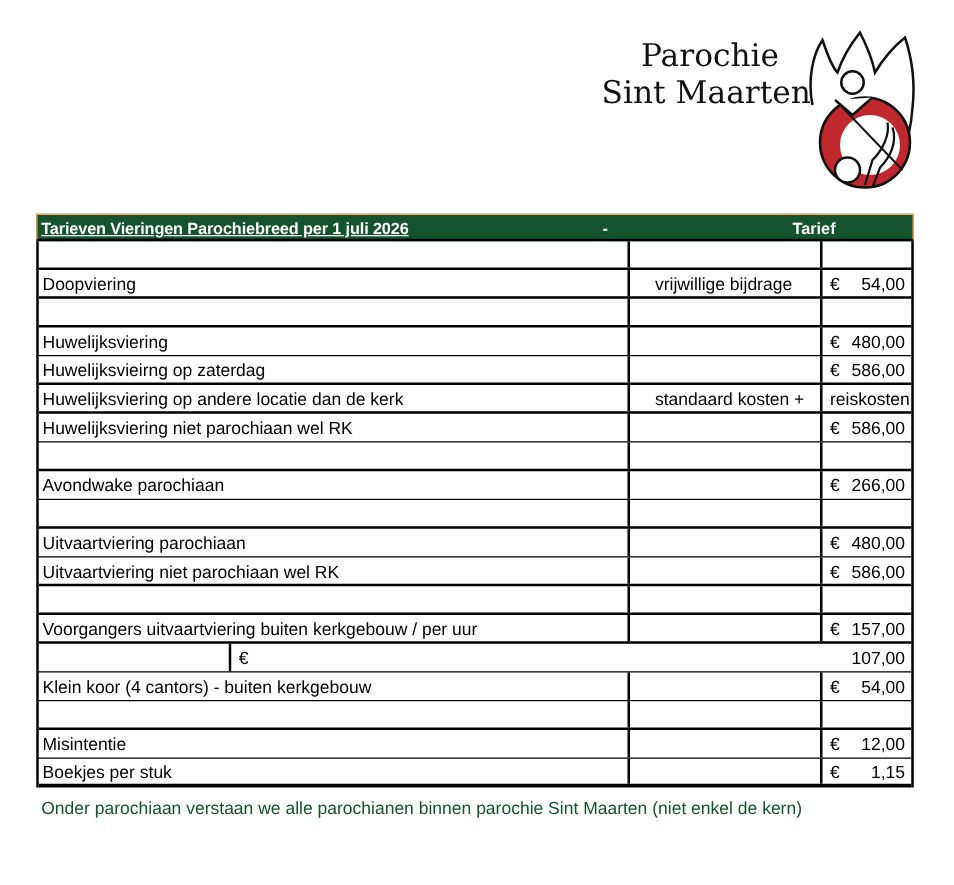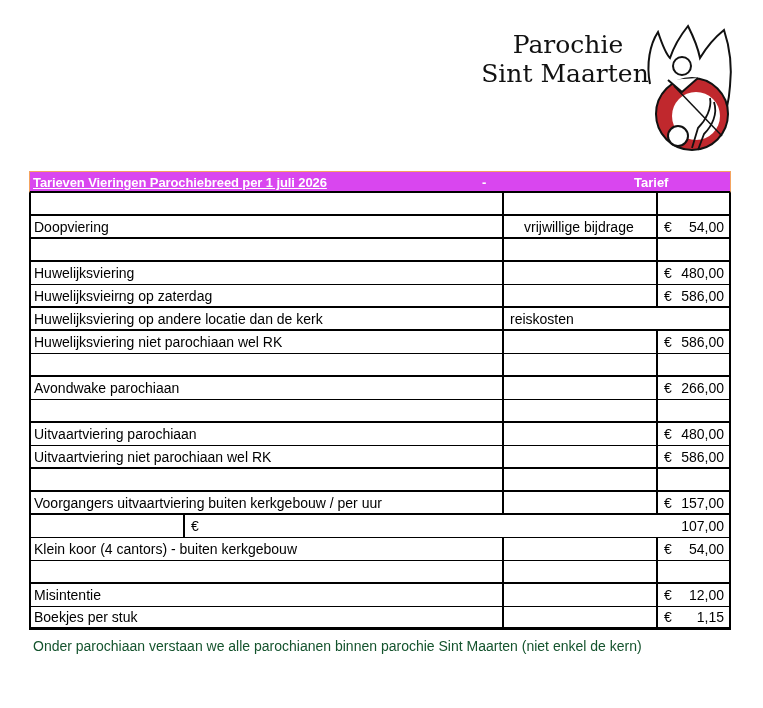--- a/index.html
+++ b/index.html
@@ -10,21 +10,21 @@
   .logo { position: absolute; left: 480px; top: 24px; width: 260px; height: 135px; }
   .logo-text { position: absolute; left: 0; top: 6px; width: 170px;
                font-family: "DejaVu Serif", "Liberation Serif", serif;
                font-size: 25px; line-height: 29px; color: #111; text-align: center; }
   .logo-text .l1 { display: block; padding-left: 6px; }
   .logo-text .l2 { display: block; }
   .logo-mark { position: absolute; left: 160px; top: 0; width: 100px; height: 135px; }
 
   
   .sheet { position: absolute; left: 29px; top: 171px; width: 702px; }
-  .hdr { position: relative; height: 22px; background: #d946ef;
+  .hdr { position: relative; height: 22px; background: #14532d;
          border: 1px solid #f4a460; border-bottom: 2px solid #000; box-sizing: border-box; }
   .hdr-title { position: absolute; left: 3px; top: 3px; color: #fff; font-weight: bold;
                font-size: 13px; text-decoration: underline; letter-spacing: -0.1px; }
   .hdr-dash { position: absolute; left: 452px; top: 3px; color: #fff; font-weight: bold; font-size: 13px; }
   .hdr-tarief { position: absolute; left: 604px; width: 98px; top: 3px; color: #fff;
                 font-weight: bold; font-size: 13px; text-align: left; }
 
   .rows { border-left: 2px solid #000; border-right: 2px solid #000; }
   .row { display: flex; height: 23px; box-sizing: border-box; border-bottom: 1px solid #000; }
   .row.thick { border-bottom: 2px solid #000; }
@@ -106,20 +106,21 @@
       <div class="row thick">
         <div class="cell c1">Huwelijksvieirng op zaterdag</div>
         <div class="cell c2"></div>
         <div class="cell c3">
           <span>€</span>
           <span class="amt">586,00</span>
         </div>
       </div>
       <div class="row thick">
         <div class="cell c1">Huwelijksviering op andere locatie dan de kerk</div>
+        <div class="cell c2">standaard kosten +</div>
         <div class="cell c3">
           <span>reiskosten</span>
           <span class="amt"></span>
         </div>
       </div>
       <div class="row">
         <div class="cell c1">Huwelijksviering niet parochiaan wel RK</div>
         <div class="cell c2"></div>
         <div class="cell c3">
           <span>€</span>

